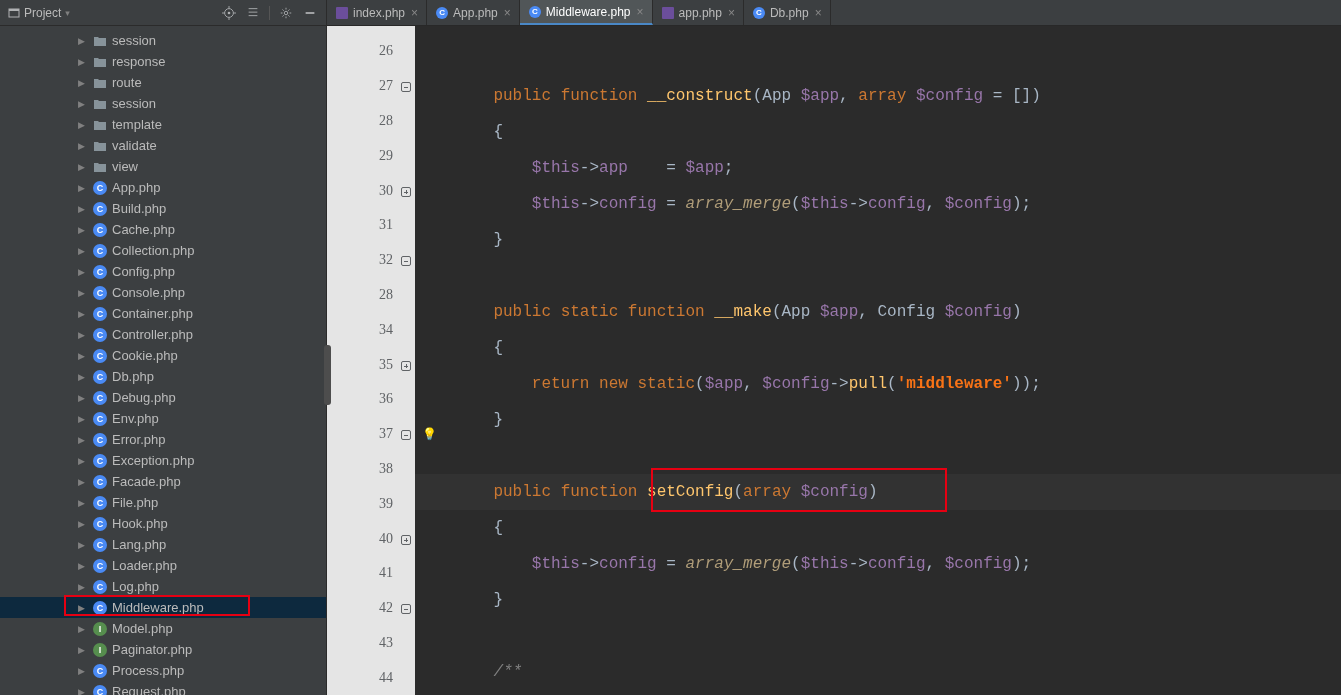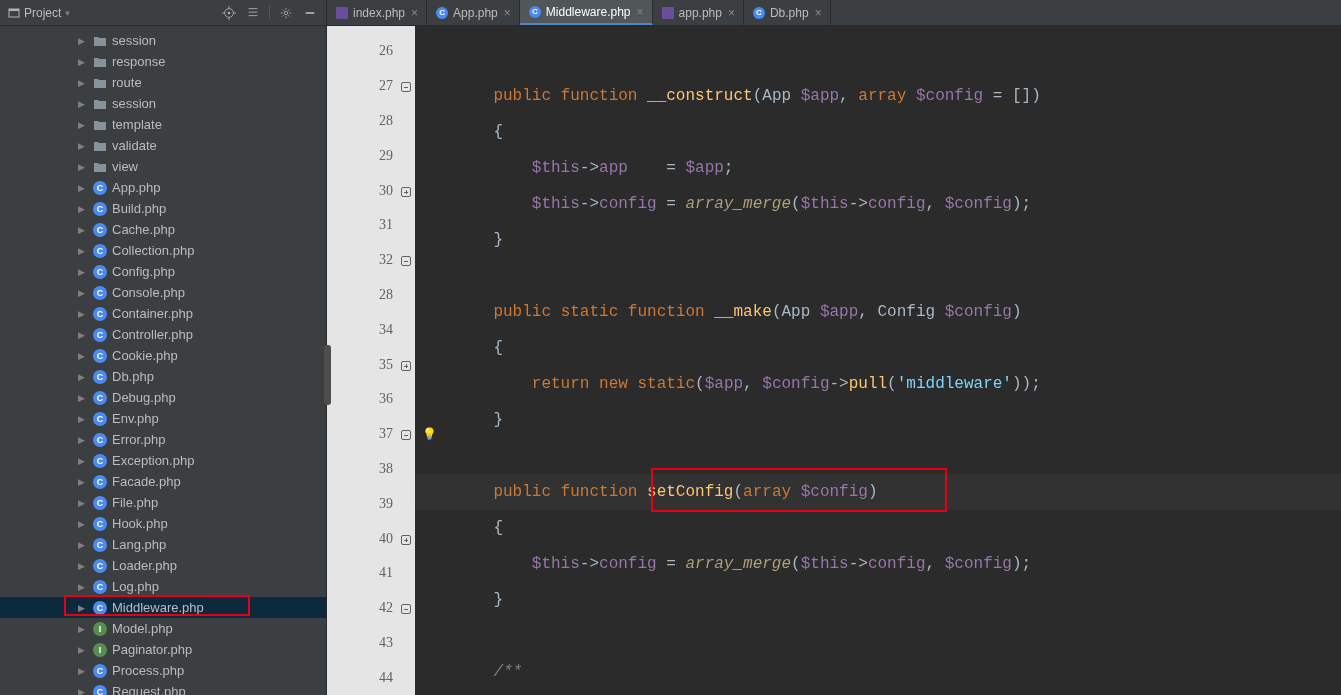--- a/index.html
+++ b/index.html
@@ -41,21 +41,21 @@
 .gutter-line .fold { position: absolute; right: 4px; width: 12px; height: 12px; }
 .gutter-line .bulb { position: absolute; right: -22px; font-size: 12px; }
 
 .code { flex: 1; font-family: Consolas, "Courier New", monospace; font-size: 16px; padding-top: 8px; position: relative; line-height: 36px; margin-top: 44px; }
 .code-line { height: 36px; padding-left: 40px; white-space: pre; display: flex; align-items: center; }
 .code-line.hl { background: #323232; }
 
 .kw { color: #cc7832; }
 .fn { color: #ffc66d; }
 .var { color: #9876aa; }
-.str { color: #7dd3fc; }
+.str { color: #f97316; font-weight: bold; }
 .op { color: #a9b7c6; }
 .call { color: #b09d79; font-style: italic; }
 .magic { color: #ffc66d; }
 .cmt { color: #808080; font-style: italic; }
 .tag { color: #629755; font-weight: bold; }
 
 .red-box-code { position: absolute; border: 2px solid #e60012; pointer-events: none; }
 
 
 .sb-thumb { position: absolute; left: 324px; top: 345px; width: 7px; height: 60px; background: #4d4d4d; border-radius: 3px; }

